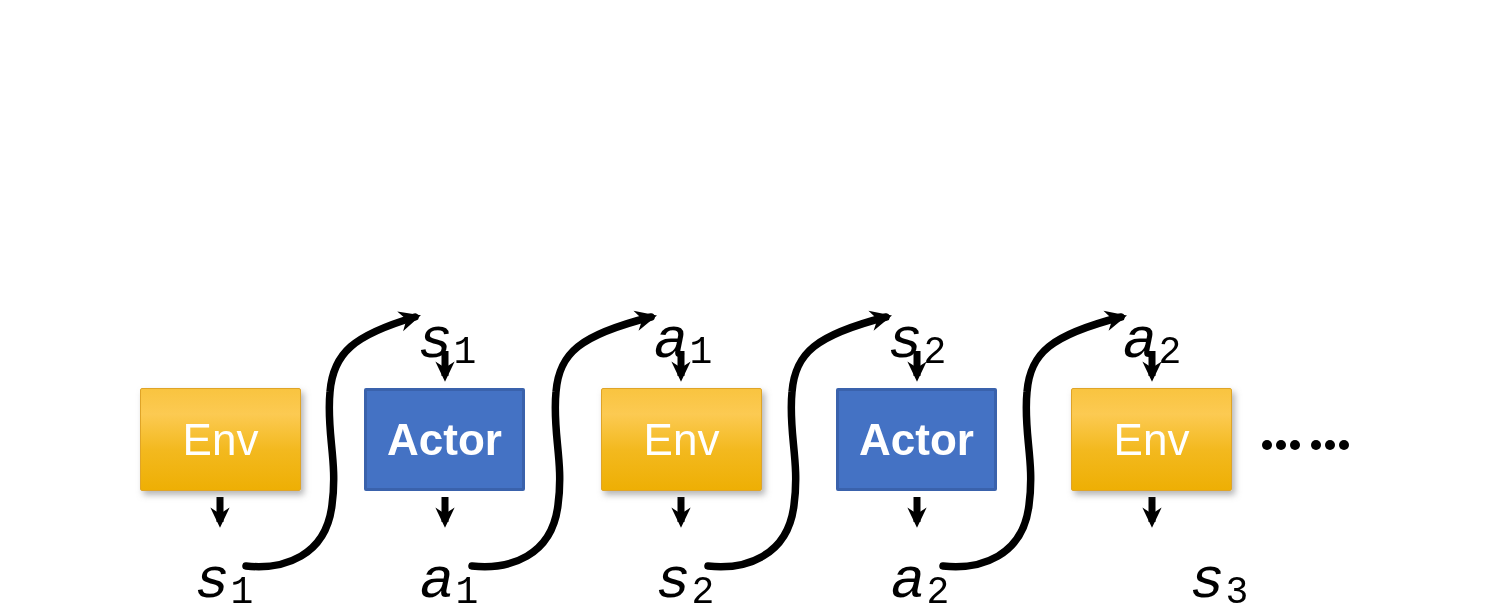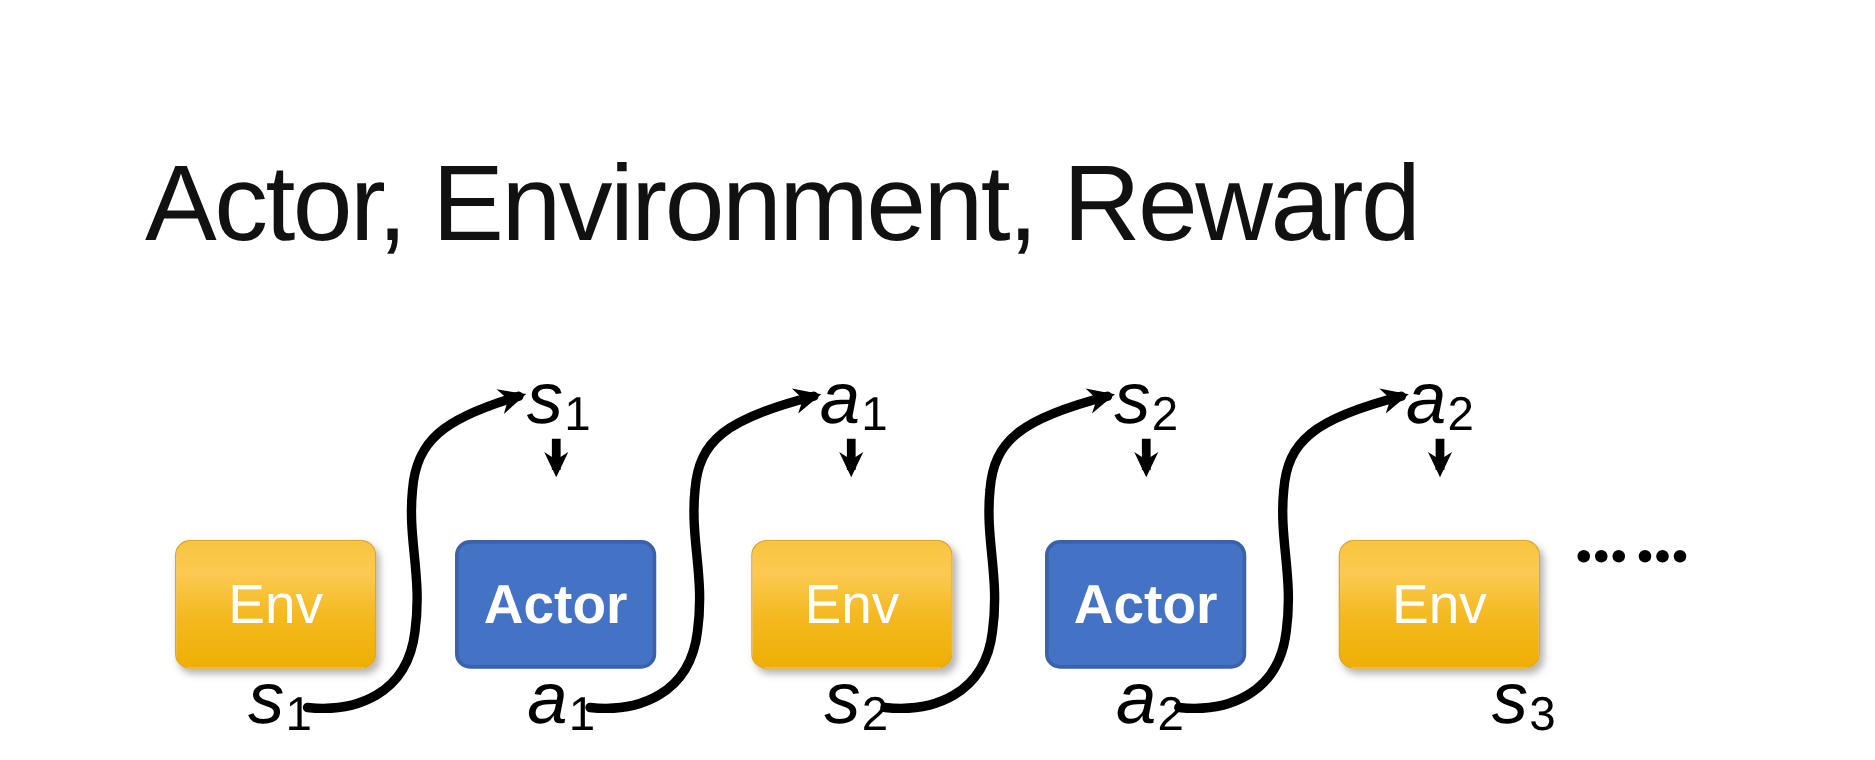--- a/index.html
+++ b/index.html
@@ -16,55 +16,54 @@
   .arrows{position:absolute;left:0;top:0;width:1500px;height:608px;}
   .arrows line,.arrows path.curve{stroke:var(--arrow,#000);fill:none;}
   .arrows line{stroke-width:7;}
   .arrows path.curve{stroke-width:7.5;stroke-linecap:round;}
   #ah path{fill:var(--arrow,#000);}
 
   .box{
     position:absolute;top:388px;width:161px;height:103px;
     display:flex;align-items:center;justify-content:center;
     color:var(--box-text,#fff);font-size:44px;line-height:1;
-    box-sizing:border-box;border-radius:12px;margin-top:44px;
+    box-sizing:border-box;border-radius:2px;
   }
   .env{
     background:linear-gradient(180deg,var(--env-top,#F9C440) 0%,var(--env-mid,#FCCA52) 25%,#F3B91F 60%,var(--env-bottom,#EEAF04) 100%);
     border:1px solid var(--env-border,#DFA428);
     box-shadow:3px 4px 6px rgba(110,110,110,.5);
   }
   .actor{
     background:var(--actor-fill,#4472C4);
     border:3px solid var(--actor-border,#3A62AC);
     font-weight:bold;
   }
 
   .mlabel{
     position:absolute;transform:translateX(-50%);
-    font-family:Liberation Sans, sans-serif;
+    font-family:Liberation Mono, monospace;
     font-style:italic;font-size:58px;line-height:1;
-    color:var(--label-text,#000);white-space:nowrap;
+    color:var(--label-text,#000);white-space:nowrap;margin-top:23px;
   }
   .mlabel .sub{font-style:normal;font-size:38px;position:relative;top:6px;margin-left:1px;}
   .mlabel.top{top:290px;}
   .mlabel.bottom{top:530px;}
 
   .dots{position:absolute;left:1262px;top:440px;display:flex;align-items:center;}
   .dot{width:10px;height:10px;border-radius:50%;background:var(--arrow,#000);margin-right:4px;}
   .dot:nth-child(4){margin-left:7px;}
 
   .vh{position:absolute;width:1px;height:1px;overflow:hidden;clip:rect(0 0 0 0);white-space:nowrap;}
 </style>
 </head>
 <body>
 
 <div class="slide">
 
-  <h1 class="title">Actor, Environment, Reward</h1>
 
   <svg class="arrows" viewBox="0 0 1500 608" xmlns="http://www.w3.org/2000/svg">
     <defs>
       <marker id="ah" viewBox="0 0 12 12" refX="8.5" refY="6" markerWidth="3.3" markerHeight="3.3" orient="auto-start-reverse">
         <path d="M1 1 L11.5 6 L1 11 L4.2 6 Z"></path>
       </marker>
     </defs>
 
     <line x1="445" y1="351" x2="445" y2="376" marker-end="url(#ah)"></line>
     <line x1="681" y1="351" x2="681" y2="376" marker-end="url(#ah)"></line>

